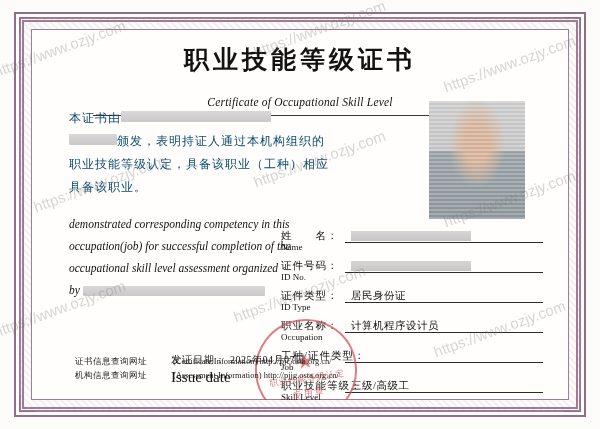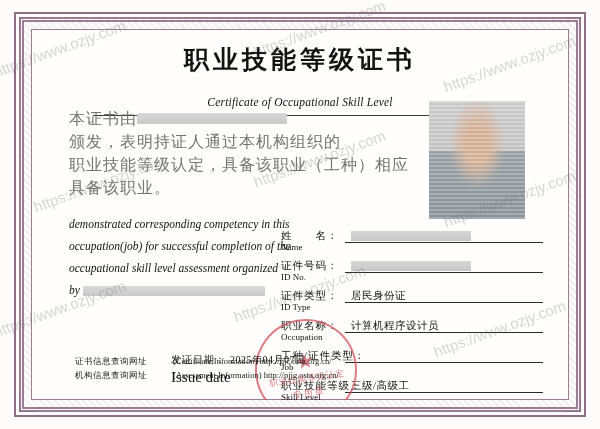--- a/index.html
+++ b/index.html
@@ -64,21 +64,21 @@
     letter-spacing:0.2px;
   }
   .divider{
     width:414px;margin:7px auto 0 auto;height:1px;
     background:#3a3a3a;
   }
 
   
   .body-left{
     position:absolute;left:38px;top:78px;width:260px;
-    font-size:16px;color:#737373;
+    font-size:12px;color:#0c4a6e;
     line-height:23px;
   }
   .row{display:flex;align-items:baseline;white-space:nowrap;}
   .zh{font-family:"Liberation Serif", serif;letter-spacing:1px;}
   .mask{
     display:inline-block;
     background:linear-gradient(180deg,#d8d8d8,#c9c9c9);
     border-radius:1px;
     vertical-align:middle;
   }

